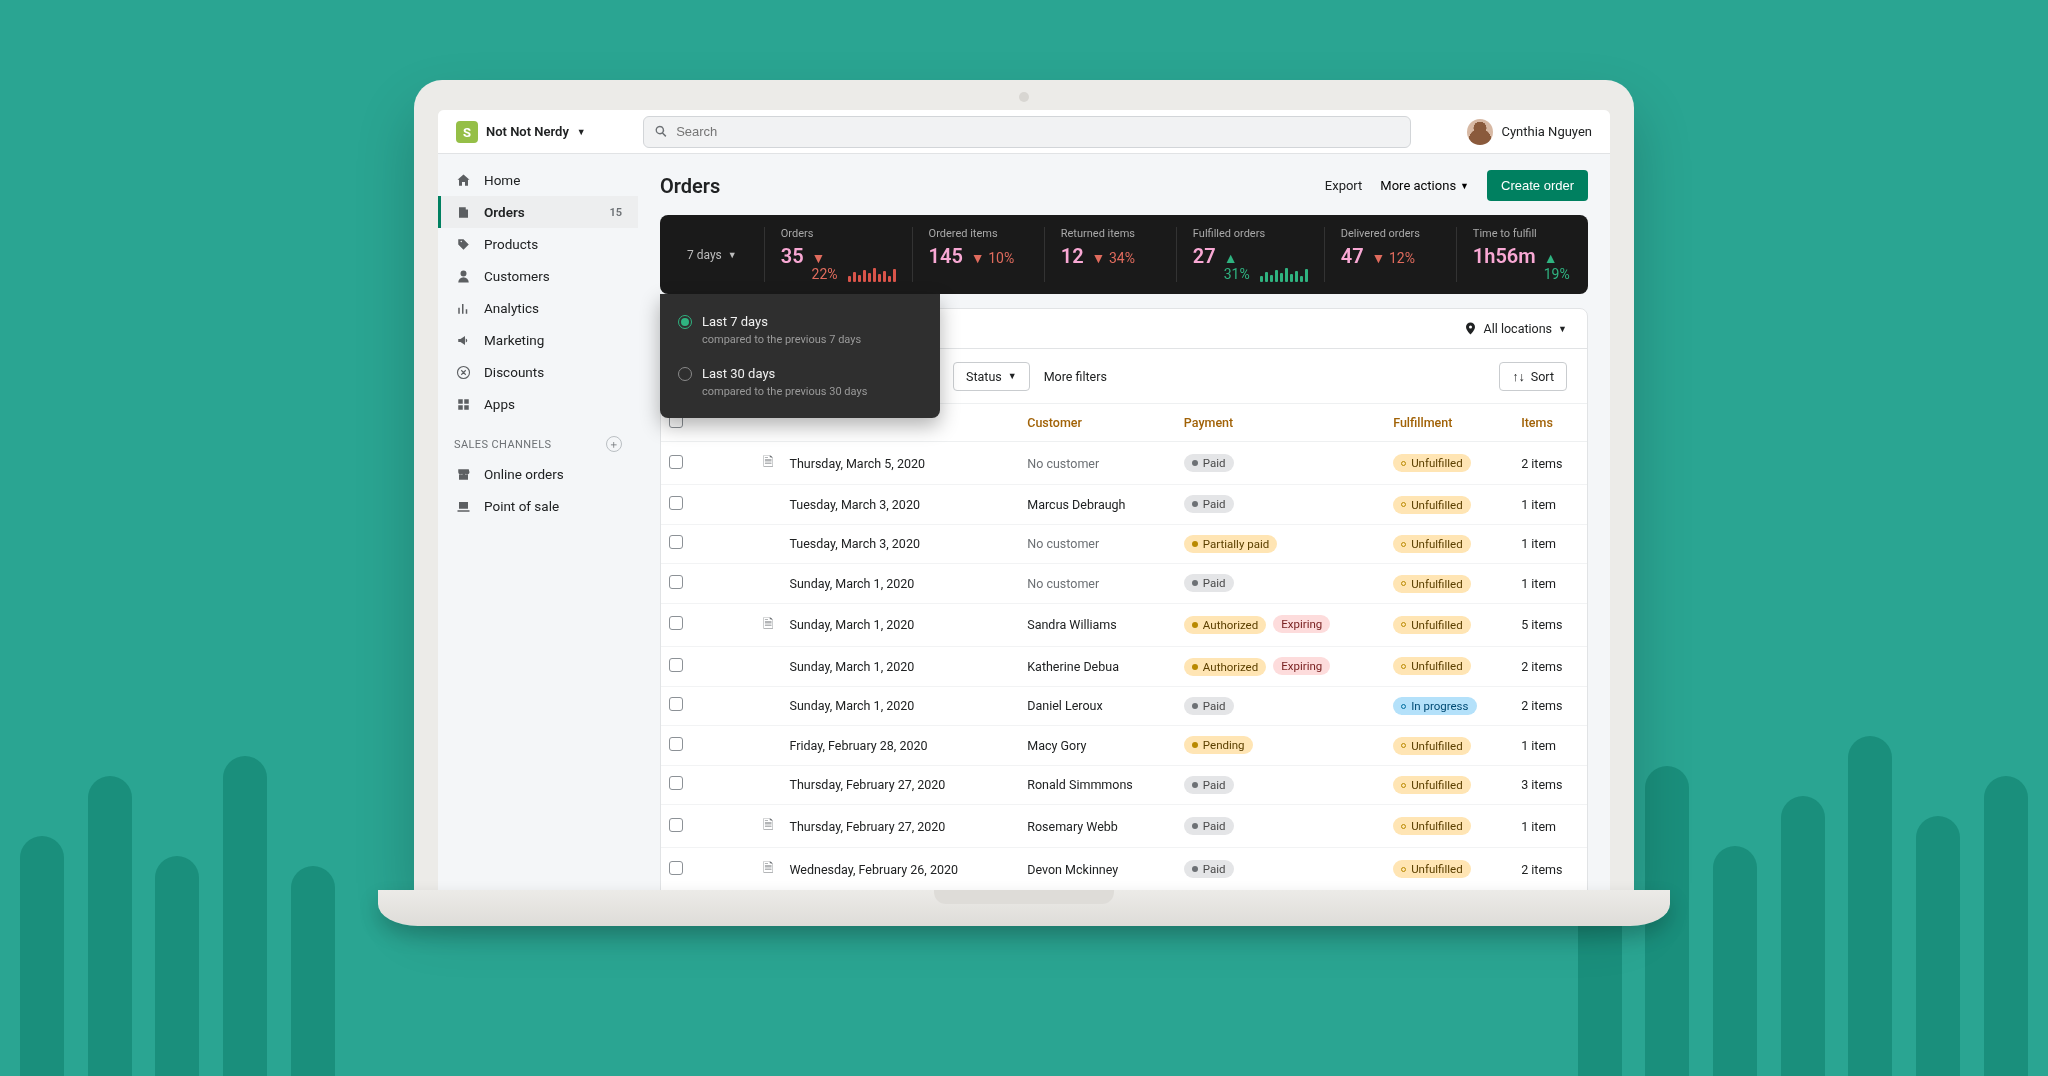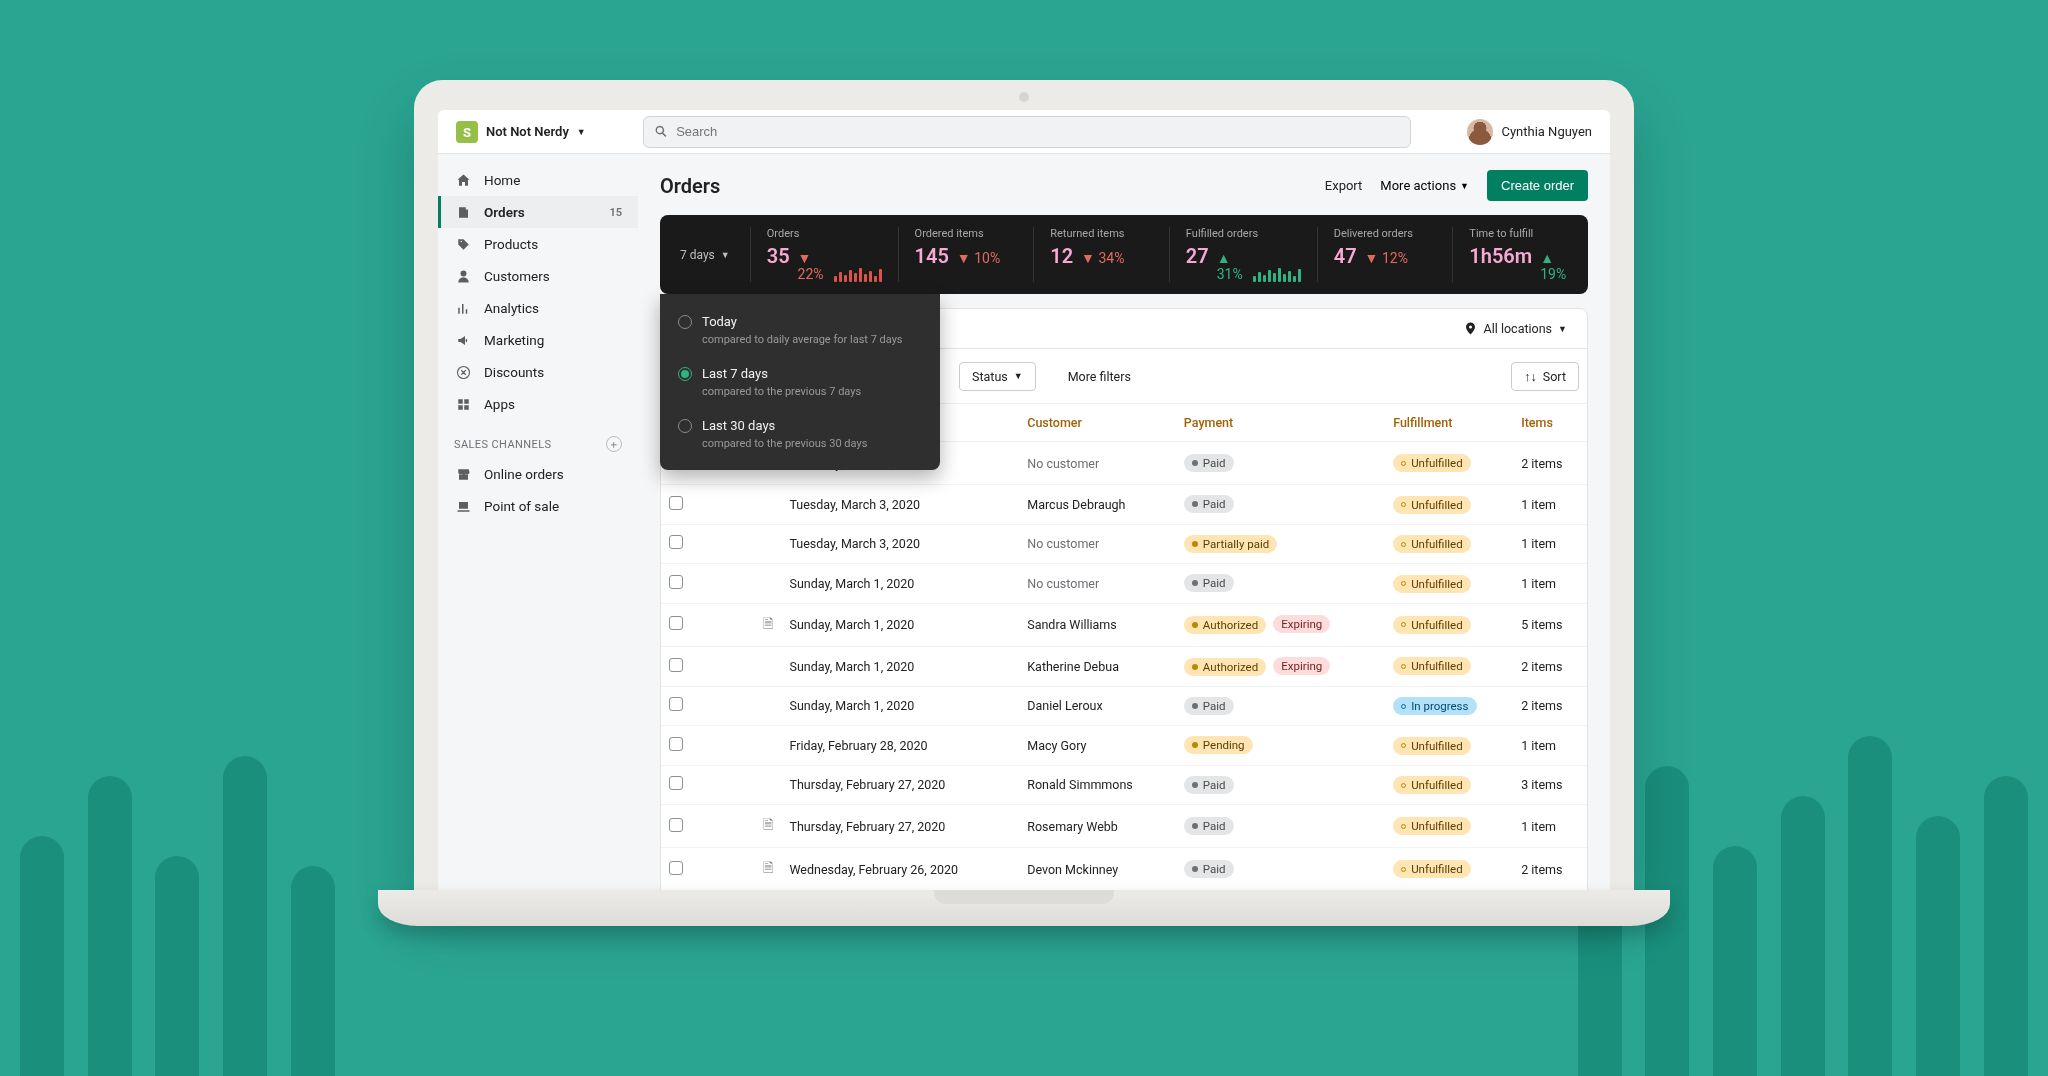--- a/index.html
+++ b/index.html
@@ -73,21 +73,21 @@
   .head-actions { margin-left:auto; display:flex; align-items:center; gap:18px; font-size:13px;}
   .link-btn { color:#202223; cursor:pointer;}
   .more-actions{display:flex;align-items:center;gap:4px;cursor:pointer;}
   .primary-btn { background:#008060; color:#fff; border:none; border-radius:4px; padding:8px 14px; font-size:13px; font-weight:500; cursor:pointer;}
 
   
   .analytics {
     background:#1a1a1a; border-radius:8px; padding:12px 0; display:flex; color:#e3e3e3;
     position:relative; margin-bottom:0;
   }
-  .range-pick{ padding:0 20px; display:flex; align-items:center; gap:6px; font-size:12px; color:#bdbdbd; cursor:pointer; border-right:1px solid #333;}
+  .range-pick{ padding:0 27px; display:flex; align-items:center; gap:6px; font-size:12px; color:#bdbdbd; cursor:pointer; border-right:1px solid #333;}
   .metric { flex:1; padding:0 16px; border-right:1px solid #333;}
   .metric:last-child{border-right:none;}
   .metric-label{font-size:11px; color:#a8a8a8; margin-bottom:4px;}
   .metric-row{display:flex; align-items:baseline; gap:8px;}
   .metric-val{font-size:20px; font-weight:600; color:#f9a8d4;}
   .delta{font-size:14px; display:flex; align-items:center; gap:2px;}
   .delta.up{color:#2fb380;} .delta.down{color:#e06b5d;}
   .spark { display:flex; align-items:flex-end; gap:2px; height:24px; margin-left:auto;}
   .spark span{width:3px; border-radius:1px;}
   .spark.red span{background:#d9544a;} .spark.green span{background:#2fb380;}
@@ -104,21 +104,21 @@
   .radio.checked{border-color:#2fb380;}
   .radio.checked::after{content:"";position:absolute;inset:2px;background:#2fb380;border-radius:50%;}
   .range-sub{font-size:11px; color:#9a9a9a; margin-left:24px; margin-top:4px;}
 
   
   .card{background:#fff; border:1px solid #e1e3e5; border-radius:8px; margin-top:14px; overflow:hidden;}
   .tabs{display:flex; border-bottom:1px solid #e1e3e5; padding:0 4px;}
   .tab{padding:12px 16px; font-size:13px; color:#6d7175; cursor:pointer;}
   .tab.hidden{visibility:hidden;}
   .loc-filter{margin-left:auto; padding:12px 16px; font-size:12.5px; color:#202223; display:flex; align-items:center; gap:6px; cursor:pointer;}
-  .filter-row{display:flex; align-items:center; padding:12px 8px; gap:20px; border-bottom:1px solid #eef0f1;}
+  .filter-row{display:flex; align-items:center; padding:12px 20px; gap:2px; border-bottom:1px solid #eef0f1;}
   .pill-btn{border:1px solid #c9cccf; background:#fff; border-radius:4px; padding:6px 12px; font-size:12.5px; color:#202223; display:flex; align-items:center; gap:6px; cursor:pointer;}
   .pill-btn.plain{border:none;}
   .hidden-input{width:270px; height:30px; border:1px solid #c9cccf; border-radius:4px; visibility:hidden;}
   .sort-btn{margin-left:auto;}
 
   table{width:100%; border-collapse:collapse; font-size:12.5px; color:#202223;}
   th{ text-align:left; font-weight:500; color:#a16207; padding:10px 8px; border-bottom:1px solid #eef0f1;}
   td{ padding:10px 8px; border-bottom:1px solid #f2f3f4; vertical-align:middle;}
   .cb{width:14px;height:14px;border:1.5px solid #8c9196;border-radius:3px;display:inline-block;cursor:pointer;}
   .note-icn{color:#6d7175; font-size:13px;}
@@ -394,27 +394,20 @@
       <div class="metric-row">
         <span class="metric-val">1h56m</span>
         <span class="delta up">▲ 19%</span>
       </div>
 
     </div>
   </div>
               </div>
 
             <div class="range-dropdown" id="range-opts">
-  <div class="range-opt">
-    <div class="range-opt-head">
-      <span class="radio "></span>
-      <span>Today</span>
-    </div>
-    <div class="range-sub">compared to daily average for last 7 days</div>
-  </div>
   <div class="range-opt">
     <div class="range-opt-head">
       <span class="radio checked"></span>
       <span>Last 7 days</span>
     </div>
     <div class="range-sub">compared to the previous 7 days</div>
   </div>
   <div class="range-opt">
     <div class="range-opt-head">
       <span class="radio "></span>

